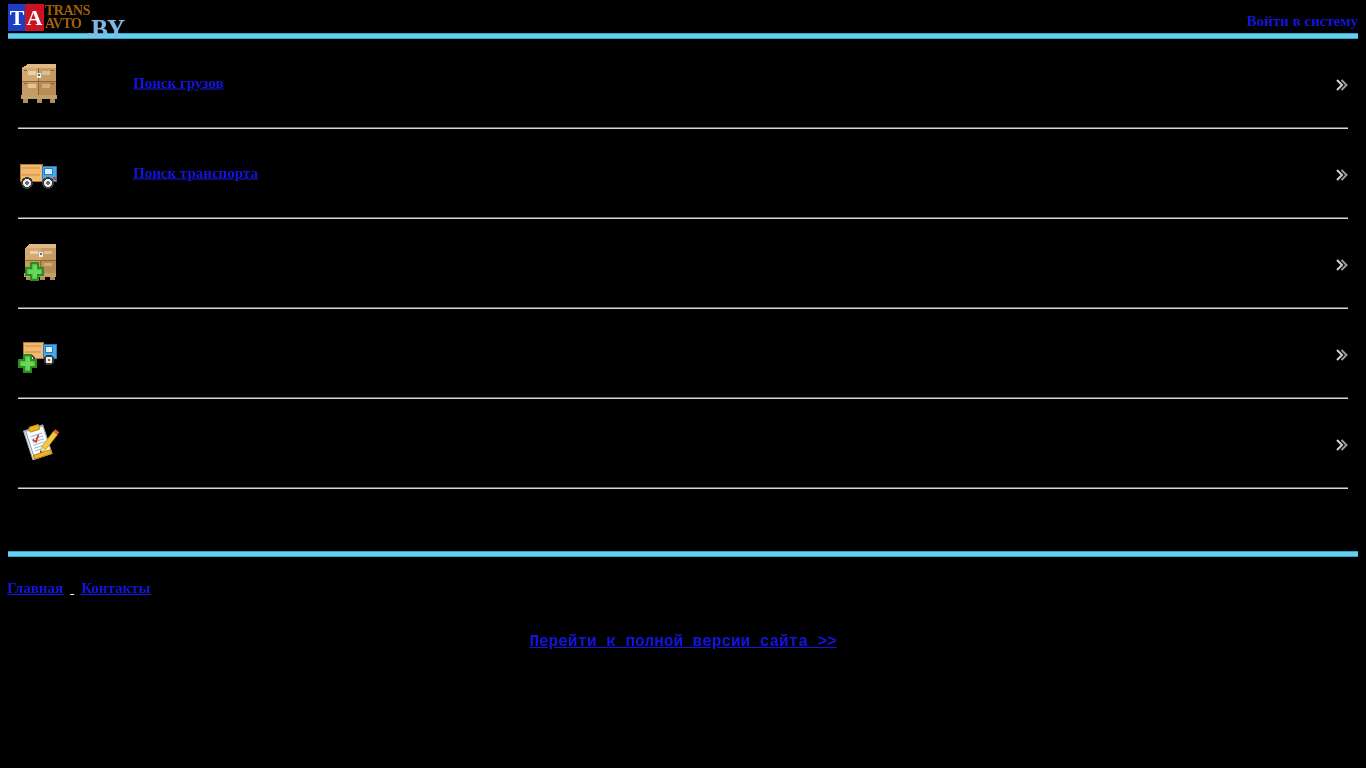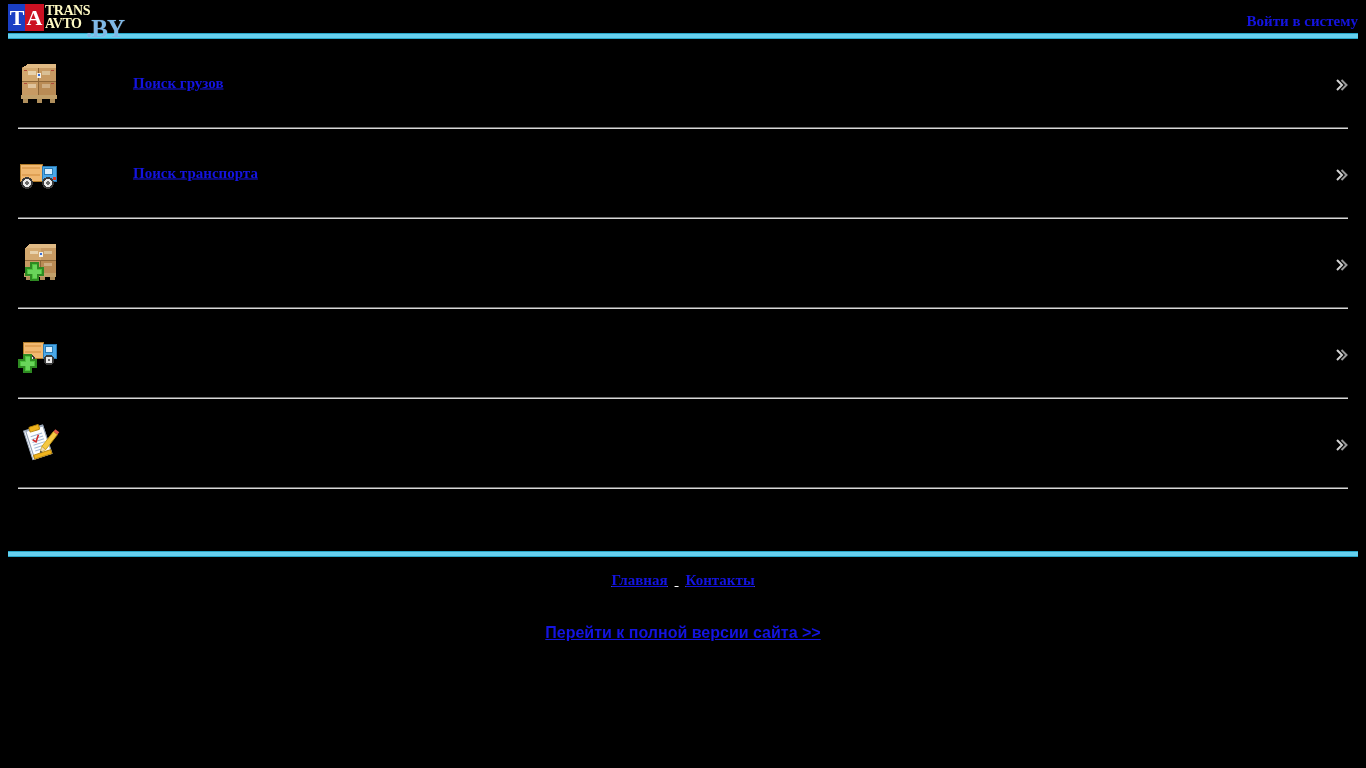--- a/index.html
+++ b/index.html
@@ -69,21 +69,21 @@
     justify-content: center;
     height: 27px;
   }
   .logo-words .lw-top,
   .logo-words .lw-bot {
     font-family: "Liberation Serif", serif;
     font-weight: bold;
     font-size: 14px;
     line-height: 13px;
     letter-spacing: -0.5px;
-    color: #fef9c3;
+    color: #a16207;
     white-space: nowrap;
   }
   .logo-by {
     position: absolute;
     left: 78px;
     top: 12px;
     font-family: "Liberation Serif", serif;
     font-weight: bold;
     font-size: 25px;
     line-height: 27px;
@@ -156,40 +156,39 @@
   }
   .row-sep {
     height: 2px;
     margin: 0 18px;
     background: linear-gradient(to bottom, #6e6e6e 0 1px, #d8d8d8 1px 2px);
   }
 
   
   .footer-spacer { height: 62px; }
   .footer-nav {
-    text-align: center;
-    padding-top: 14px;
+    padding-top: 22px;
     white-space: nowrap;
     text-decoration: underline;
   }
   .footer-nav a {
     font-family: "Liberation Serif", serif;
     font-size: 15px;
     font-weight: bold;
     color: #1414e0;
     text-decoration: underline;
     margin: 0 7px;
     cursor: pointer;
   }
   .full-version {
     text-align: center;
     margin-top: 35px;
   }
   .full-version a {
-    font-family: Liberation Sans, sans-serif;
+    font-family: Liberation Mono, monospace;
     font-size: 16px;
     font-weight: bold;
     color: #1414e0;
     text-decoration: underline;
     cursor: pointer;
   }
 </style>
 </head>
 <body>
 

